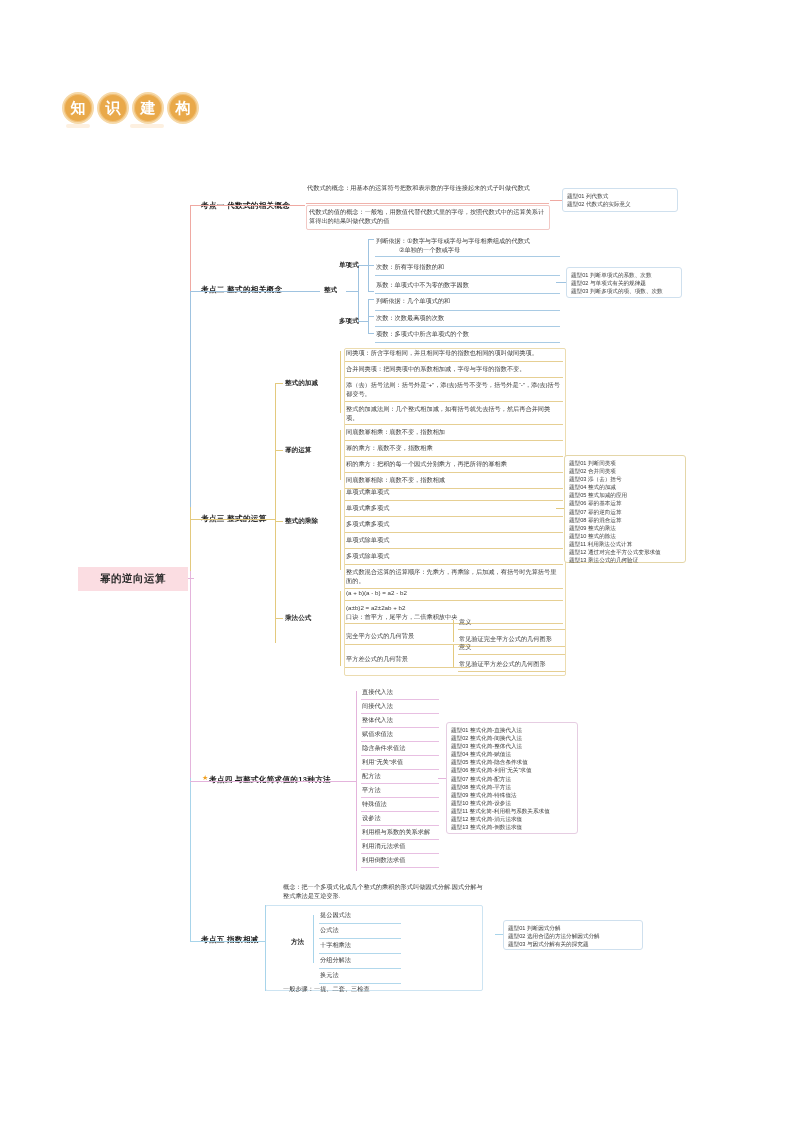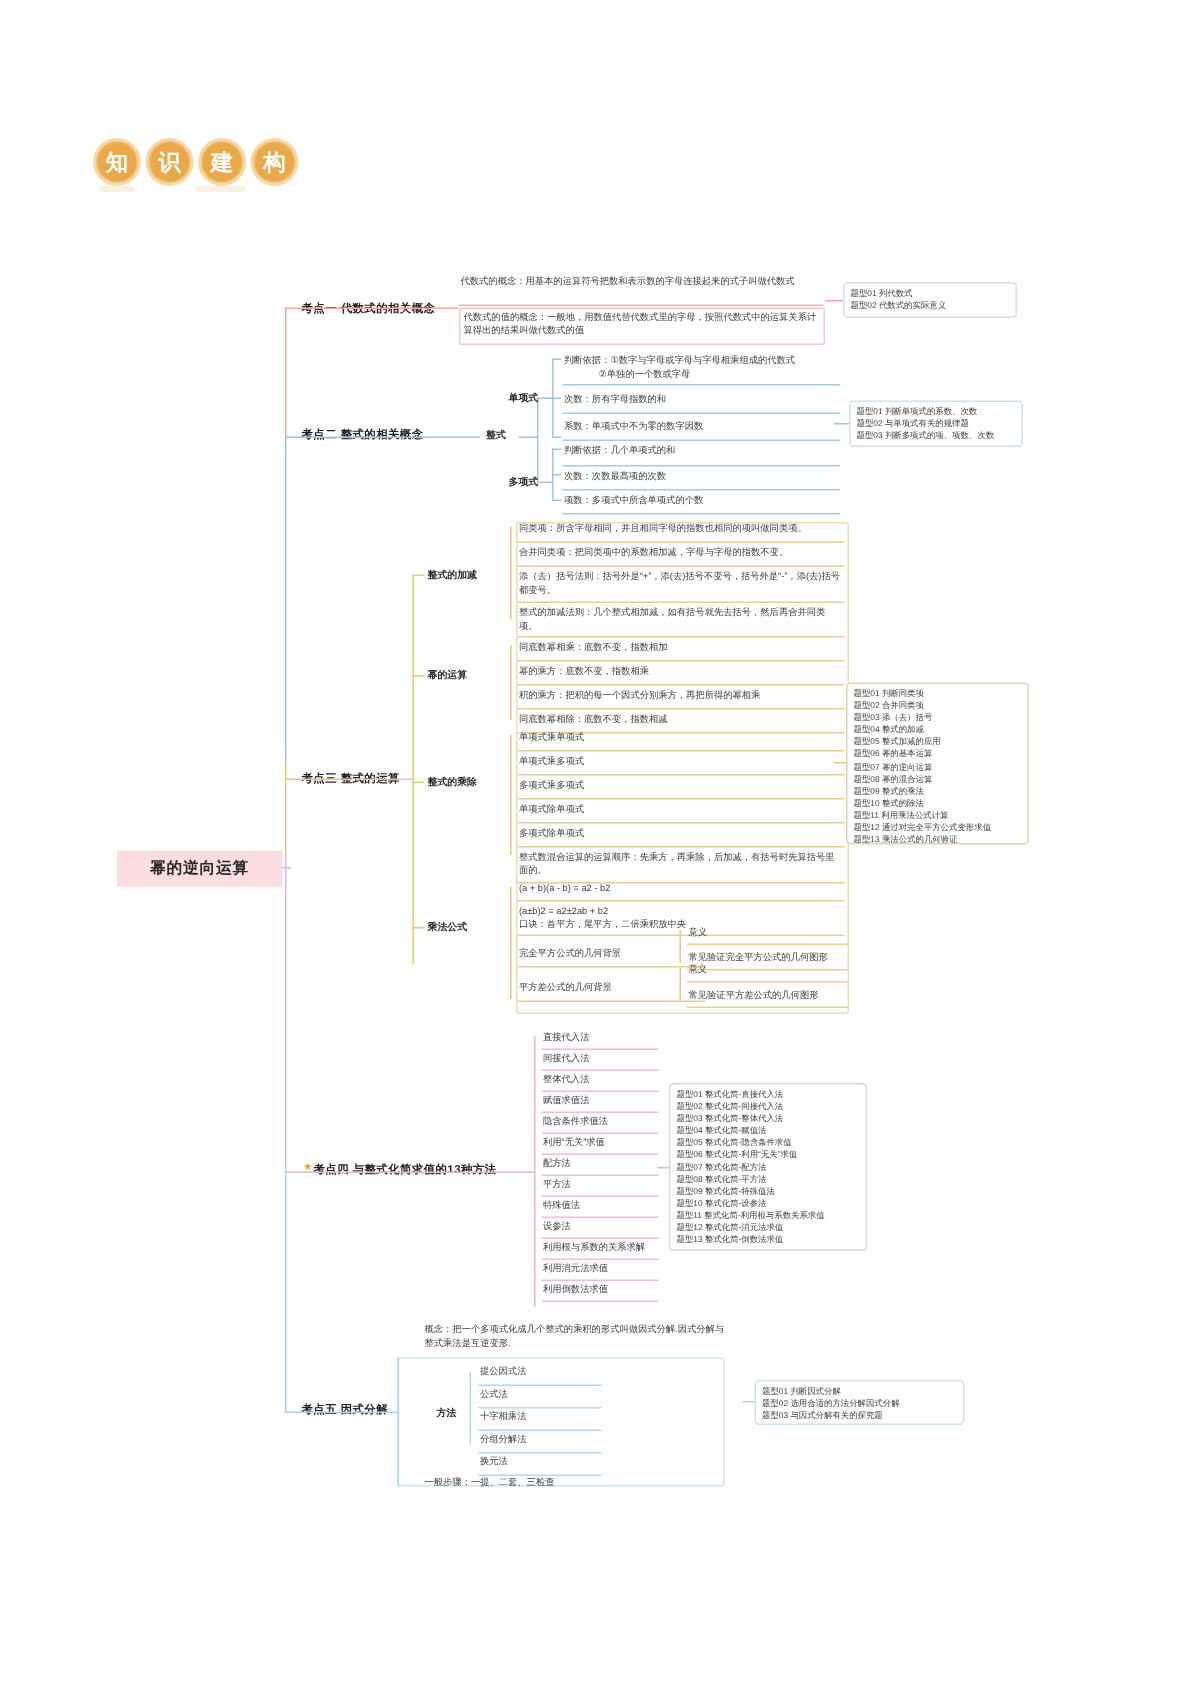--- a/index.html
+++ b/index.html
@@ -346,21 +346,21 @@
     <div class="ri">题型06 整式化简-利用“无关”求值</div>
     <div class="ri">题型07 整式化简-配方法</div>
     <div class="ri">题型08 整式化简-平方法</div>
     <div class="ri">题型09 整式化简-特殊值法</div>
     <div class="ri">题型10 整式化简-设参法</div>
     <div class="ri">题型11 整式化简-利用根与系数关系求值</div>
     <div class="ri">题型12 整式化简-消元法求值</div>
     <div class="ri">题型13 整式化简-倒数法求值</div>
   </div>
 
-  <div class="kp" style="left:201px;top:935px;">考点五  因式分解</div>
+  <div class="kp" style="left:201px;top:935px;">考点五  指数相减</div>
   <div class="hline c5" style="left:190px;top:941px;width:75px;"></div>
 
   <div class="t wrap" style="left:283px;top:882px;width:200px;">
     <span class="b">概念：</span><span>把一个多项式化成几个整式的乘积的形式叫做因式分解.因式分解与整式乘法是互逆变形.</span>
   </div>
 
   <div class="panel p5" style="left:265px;top:905px;width:218px;height:86px;"></div>
 
   <div class="vline c5" style="left:265px;top:905px;height:86px;"></div>
 

